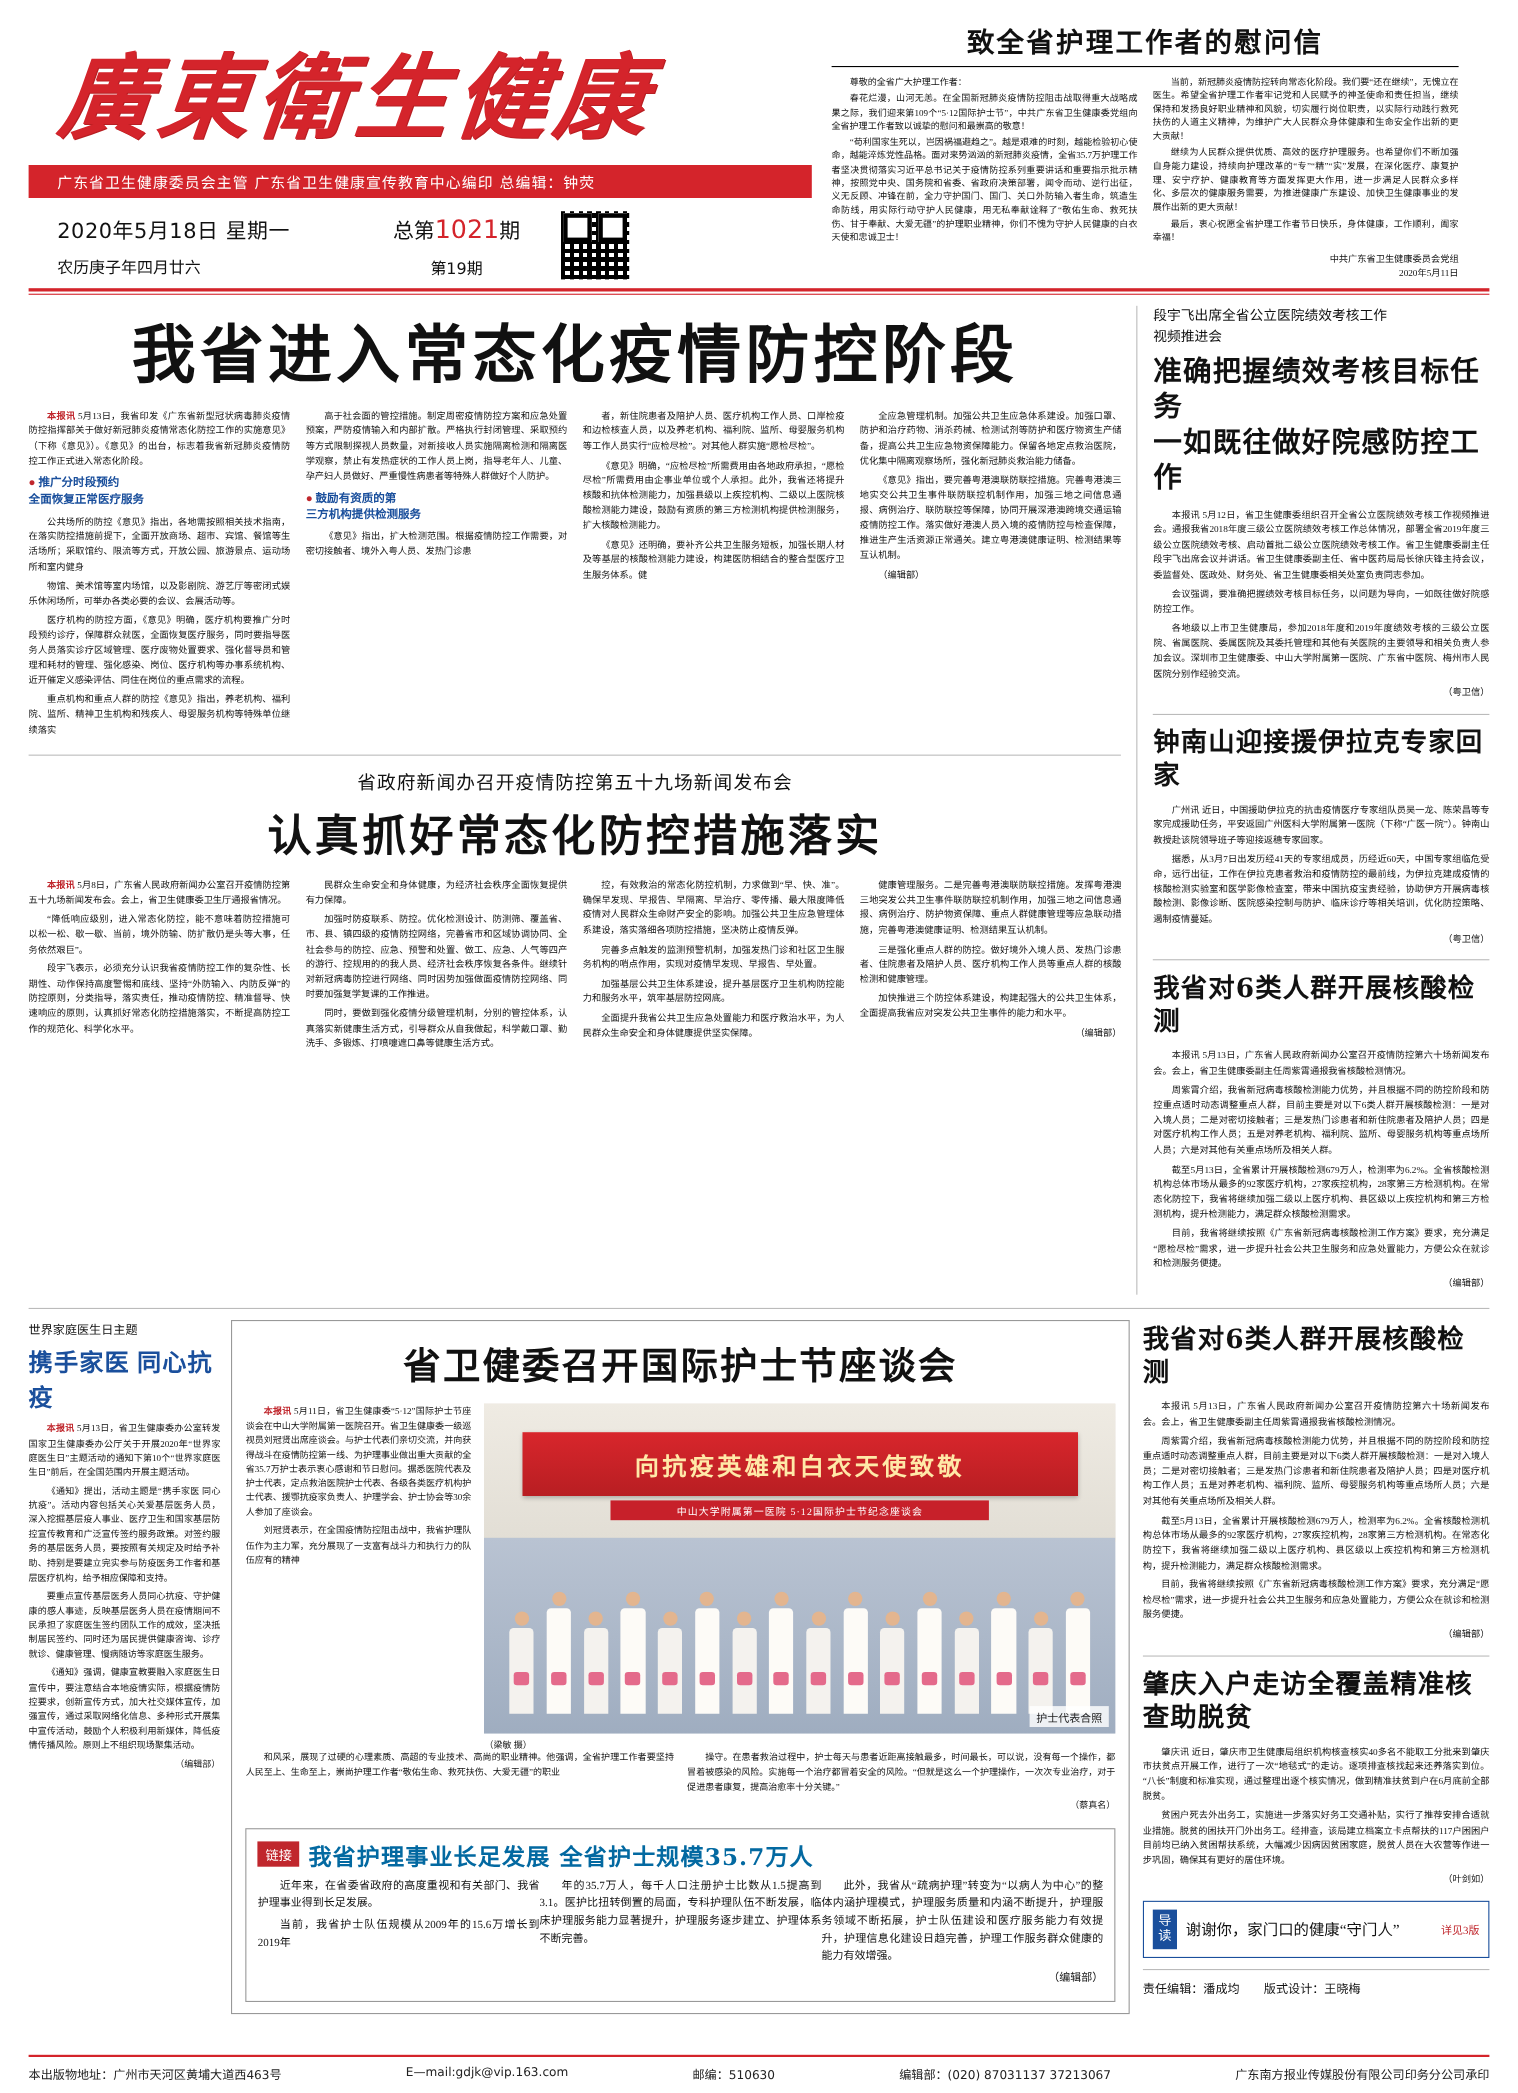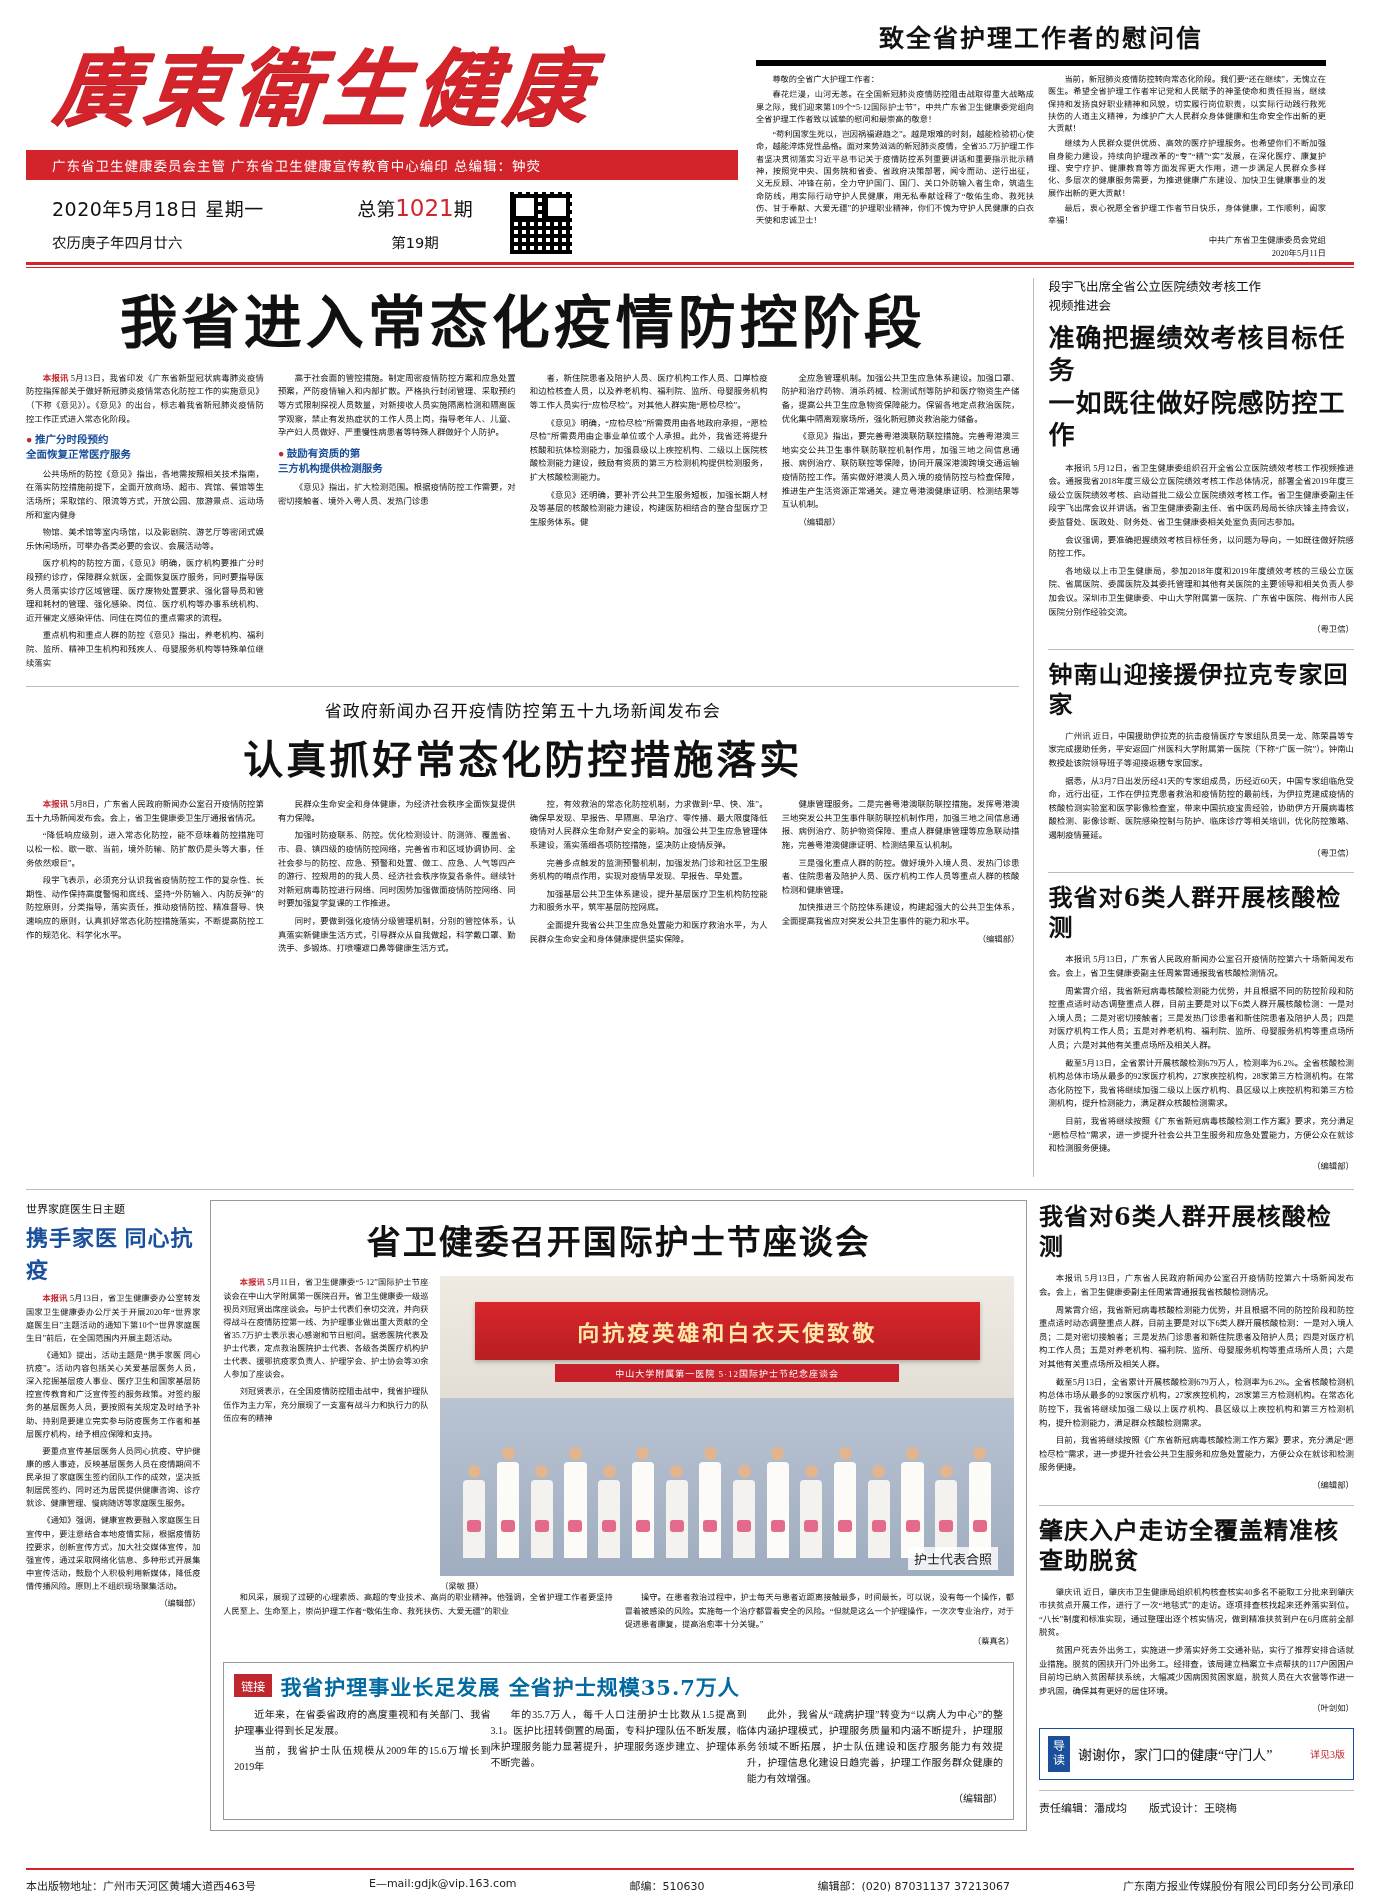--- a/index.html
+++ b/index.html
@@ -65,21 +65,21 @@
 
   .mast-right { width:588px; padding-left:18px; }
   .letter-title {
     text-align:center;
     font-size:25px;
     font-weight:bold;
     font-family:"DejaVu Serif", serif;
     letter-spacing:2px;
     padding-bottom:6px;
     margin-bottom:8px;
-    border-bottom:6px solid #000000;
+    border-bottom:1px solid #000000;
   }
   .letter-cols { display:flex; gap:14px; font-size:8.2px; line-height:1.5; text-align:justify; }
   .letter-cols p { margin:0 0 3px 0; text-indent:2em; }
   .letter-col { flex:1; }
   .sign { text-align:right; font-size:8.4px; line-height:1.6; margin-top:6px; }
 
   .rule-thick { border-top:3px solid #d4242b; margin:6px 0 0 0; }
   .rule-thin { border-top:1px solid #d4242b; margin-top:2px; }
 
   
@@ -181,22 +181,22 @@
     position:absolute; left:0; right:0; bottom:0; height:178px;
     background:linear-gradient(180deg,#b9c3d2 0%, #9fadc0 100%);
   }
   .people { position:absolute; left:4%; right:4%; bottom:18px; height:150px; display:flex; align-items:flex-end; justify-content:space-between;}
   .person { width:4.2%; }
   .person .head { width:13px;height:13px;border-radius:50%;background:#e3b58f;margin:0 auto 2px;}
   .person .body { height:78px; background:#f4f2ee; border-radius:4px 4px 0 0; position:relative;}
   .person.row2 .body { height:96px; background:#fdfbf7; }
   .person .bq { position:absolute; left:50%; transform:translateX(-50%); bottom:26px; width:14px;height:12px;background:#e46a8b;border-radius:3px;}
   .photo-caption {
-    position:absolute; right:16px; bottom:6px; background:rgba(255,255,255,.82);
-    font-size:13px; padding:2px 6px; color:#222;
+    position:absolute; right:6px; bottom:6px; background:rgba(255,255,255,.82);
+    font-size:10px; padding:2px 6px; color:#222;
   }
   .photo-credit { text-align:left; font-size:8.2px; margin-top:3px; }
 
   .b-mid-bottom { display:flex; gap:12px; }
   .b-mid-bottom .c { flex:1; font-size:8.2px; line-height:1.6; text-align:justify;}
   .b-mid-bottom .c p { margin:0 0 4px 0; text-indent:2em; }
 
   .linkbox { border:1px solid #999; margin-top:10px; padding:8px 10px; }
   .linkbox-head { display:flex; align-items:center; margin-bottom:6px;}
   .link-tag { background:#c0272d; color:#fff; font-size:12px; padding:3px 7px; margin-right:8px; font-family:"DejaVu Sans", sans-serif;}

